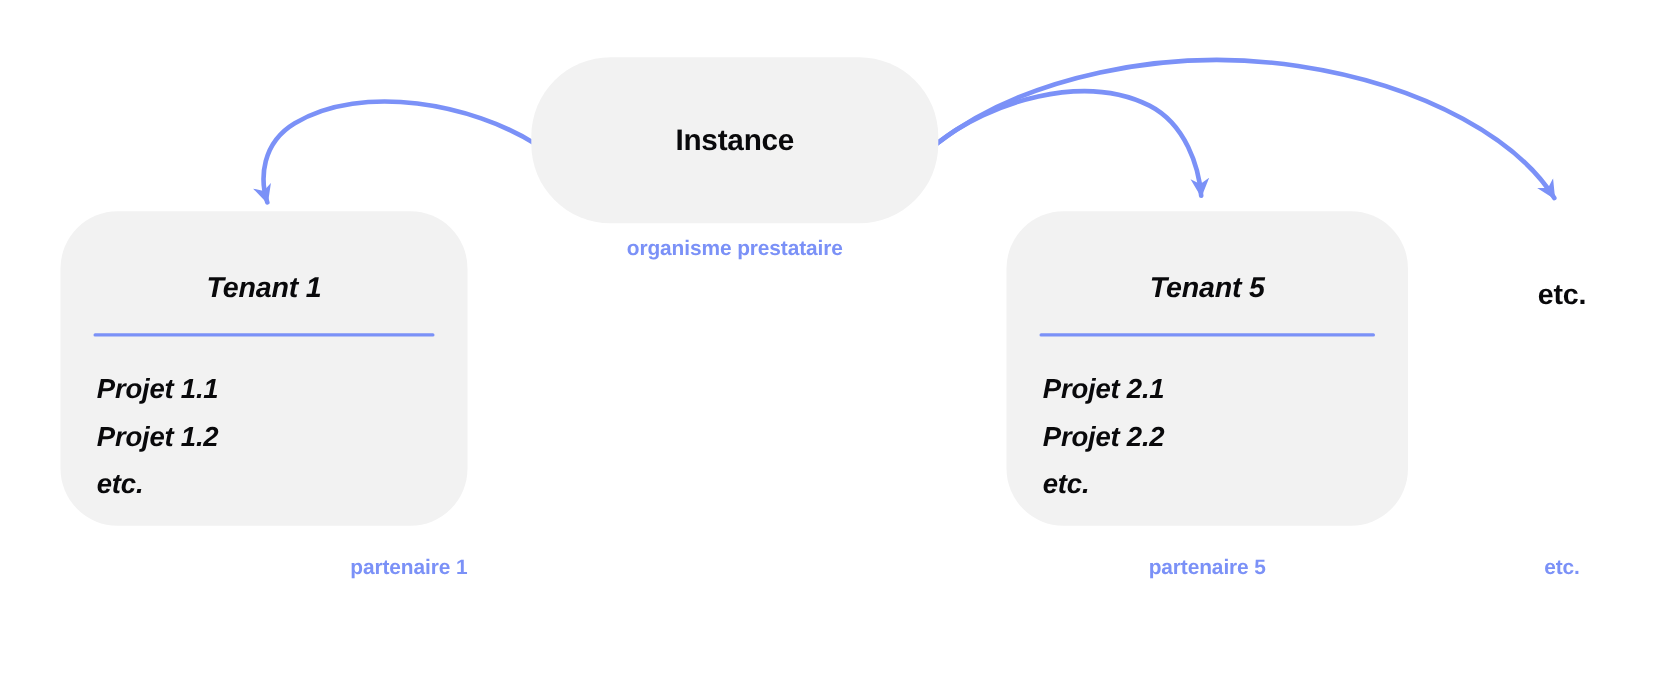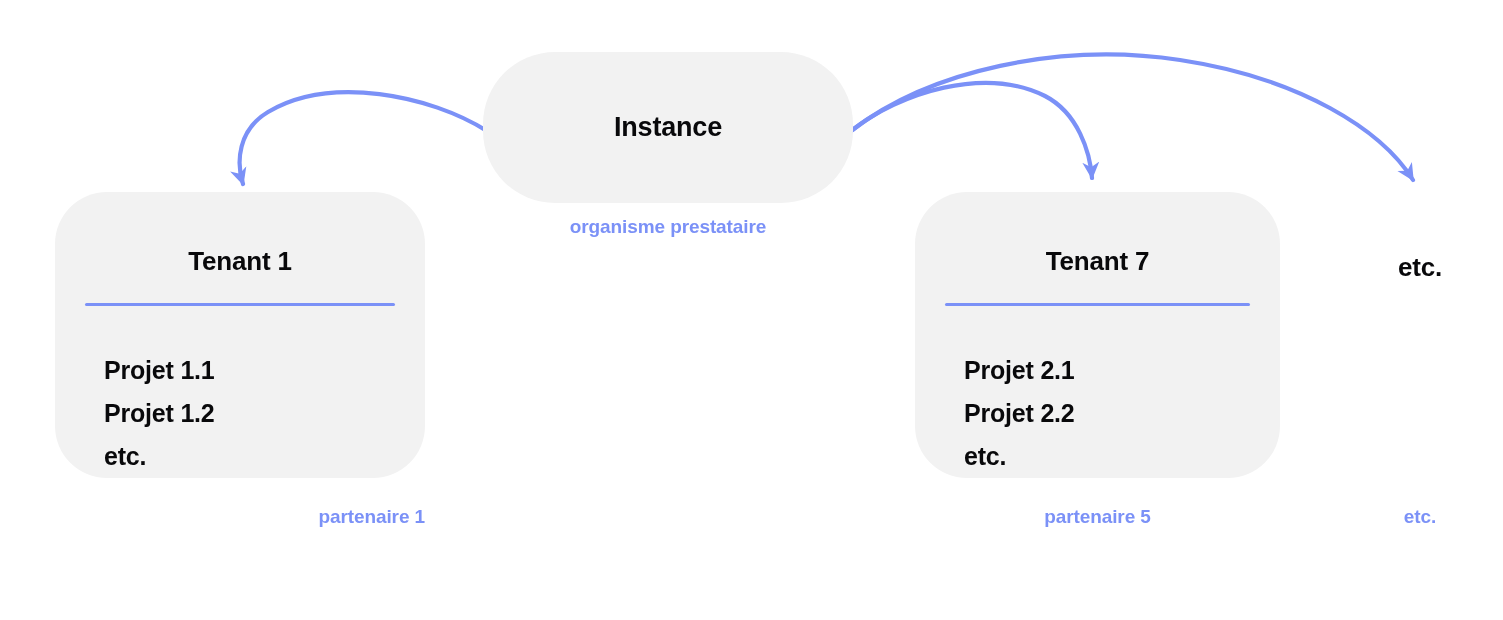--- a/index.html
+++ b/index.html
@@ -48,20 +48,21 @@
     font-size: 27px;
     font-weight: 700;
     color: #09090b;
     letter-spacing: -0.2px;
   }
 
   
   .tenant-box {
     border-radius: 52px;
     padding: 0;
+    font-style: italic;
   }
   #tenant1-box {
     left: 55px;
     top: 192px;
     width: 370px;
     height: 286px;
   }
   #tenant2-box {
     left: 915px;
     top: 192px;
@@ -86,21 +87,21 @@
     top: 111px;
     height: 3px;
     background: #7b91f7;
     border-radius: 2px;
   }
   .project-list {
     position: absolute;
     left: 33px;
     top: 141px;
     right: 24px;
-    margin: 16px;
+    margin: 0;
     padding: 0;
     list-style: none;
   }
   .project-item {
     font-size: 25px;
     font-weight: 700;
     color: #09090b;
     line-height: 43px;
     letter-spacing: -0.2px;
     white-space: nowrap;
@@ -183,21 +184,21 @@
     <div class="tenant-divider"></div>
     <ul class="project-list">
       <li class="project-item">Projet 1.1</li>
       <li class="project-item">Projet 1.2</li>
       <li class="project-item">etc.</li>
     </ul>
   </div>
   <div class="caption-blue" id="tenant1-caption">partenaire 1</div>
 
   <div class="node-box tenant-box" id="tenant2-box">
-    <div class="tenant-title">Tenant 7</div>
+    <div class="tenant-title">Tenant 5</div>
     <div class="tenant-divider"></div>
     <ul class="project-list">
       <li class="project-item">Projet 2.1</li>
       <li class="project-item">Projet 2.2</li>
       <li class="project-item">etc.</li>
     </ul>
   </div>
   <div class="caption-blue" id="tenant2-caption">partenaire 5</div>
 
   <div id="etc-node">etc.</div>

